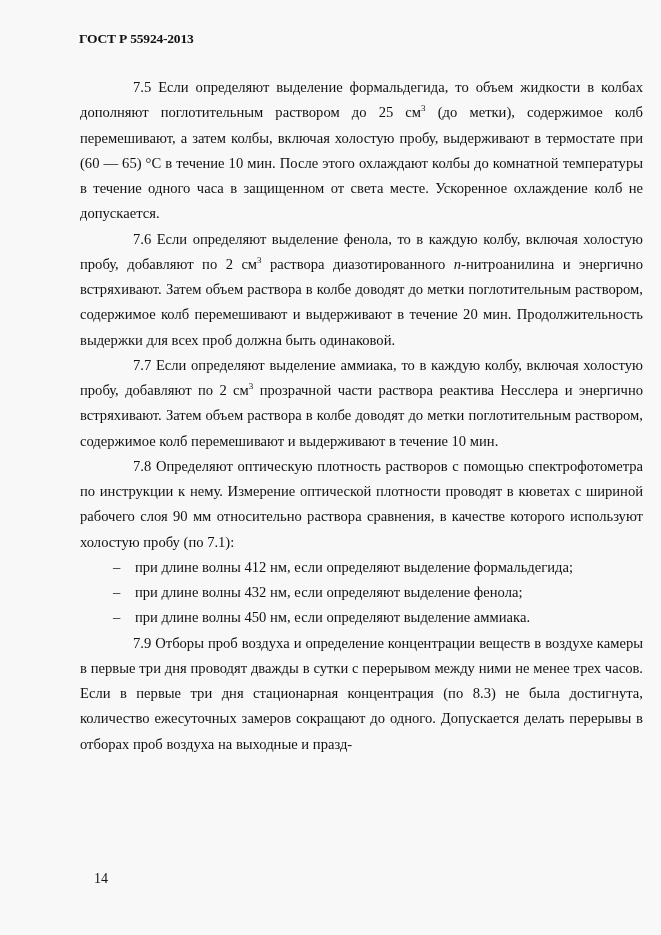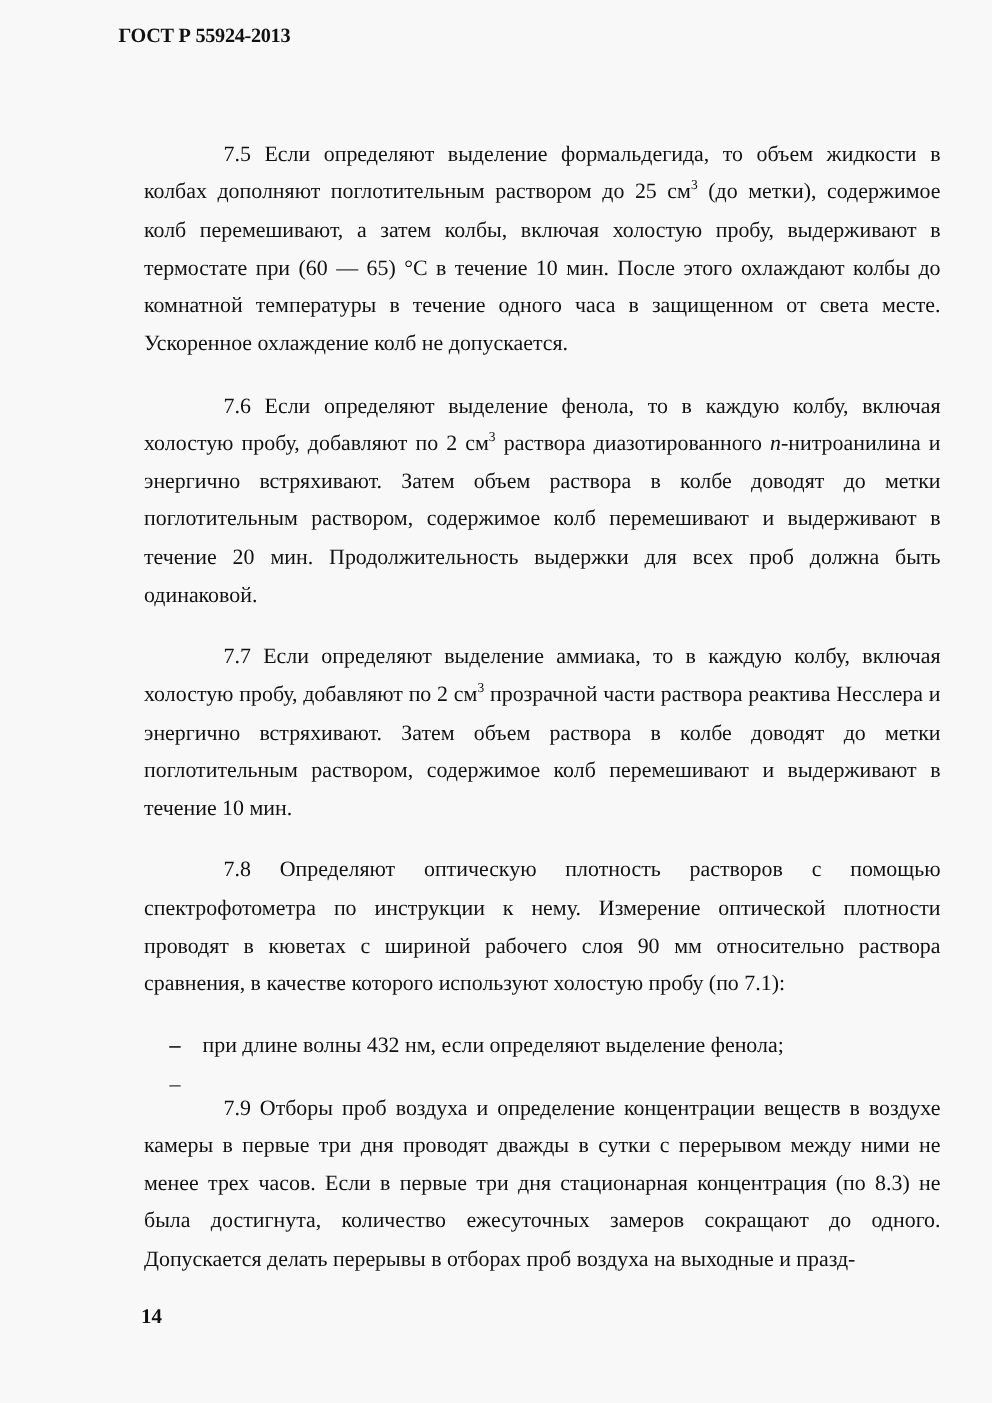--- a/index.html
+++ b/index.html
@@ -4,51 +4,51 @@
 <style>
   html, body { margin: 0; padding: 0; }
   body {
     width: 661px; height: 935px; overflow: hidden;
     background: #f8f8f8;
     font-family: "Liberation Serif", "DejaVu Serif", serif;
     color: #111;
     position: relative;
   }
   .header {
-    position: absolute; left: 79px; top: 16px;
+    position: absolute; left: 79px; top: 31px;
     font-weight: bold; font-size: 13.5px; letter-spacing: -0.2px;
   }
   .body {
     position: absolute; left: 80px; top: 75px; width: 563px;
     font-size: 14.6px; line-height: 25.25px;
   }
-  .para { margin: 16px; text-align: justify; text-indent: 53px; }
+  .para { margin: 0; text-align: justify; text-indent: 53px; }
   .para sup { font-size: 9px; line-height: 0; vertical-align: 6px; }
   .list { margin: 0; padding: 0; list-style: none; }
   .list li { position: relative; padding-left: 55px; }
   .dash { position: absolute; left: 33px; top: 0; }
-  .pagenum { position: absolute; left: 94px; top: 871px; font-size: 14px; font-weight: bold; }
+  .pagenum { position: absolute; left: 94px; top: 871px; font-size: 14px; }
   i { font-style: italic; }
 </style>
 </head>
 <body>
 
 <div class="header">ГОСТ Р 55924-2013</div>
 
 <div class="body">
   <p class="para"><span>7.5 Если определяют выделение формальдегида, то объем жидкости в колбах дополняют поглотительным раствором до 25 см</span><sup>3</sup><span> (до метки), содержимое колб перемешивают, а затем колбы, включая холостую пробу, выдерживают в термостате при (60 — 65) °С в течение 10 мин.  После этого охлаждают колбы до комнатной температуры в течение одного часа в защищенном от света месте.  Ускоренное охлаждение колб не допускается.</span></p>
 
   <p class="para"><span>7.6 Если определяют выделение фенола, то в каждую колбу, включая холостую пробу, добавляют по 2 см</span><sup>3</sup><span>  раствора диазотированного </span><i>n</i><span>-нитроанилина и энергично встряхивают.  Затем объем раствора в колбе доводят до метки поглотительным раствором, содержимое колб перемешивают и выдерживают в течение 20 мин.   Продолжительность выдержки для всех проб должна быть одинаковой.</span></p>
 
   <p class="para"><span>7.7 Если определяют выделение аммиака, то в каждую колбу, включая холостую пробу, добавляют по 2 см</span><sup>3</sup><span> прозрачной части раствора реактива Несслера и энергично встряхивают.  Затем объем раствора в колбе доводят до метки поглотительным раствором, содержимое колб перемешивают и выдерживают в течение 10 мин.</span></p>
 
   <p class="para">7.8 Определяют оптическую плотность растворов с помощью спектрофотометра по инструкции к нему.   Измерение оптической плотности проводят в кюветах с шириной рабочего слоя 90 мм относительно раствора сравнения, в качестве которого используют холостую пробу  (по 7.1):</p>
 
   <ul class="list">
-    <li><span class="dash">–</span></li>
+    <li><span class="dash">–</span><span>при длине волны 412 нм, если определяют выделение формальдегида;</span></li>
     <li><span class="dash">–</span><span>при длине волны 432 нм, если определяют выделение фенола;</span></li>
-    <li><span class="dash">–</span></li>
+    <li><span class="dash">–</span><span>при длине волны 450 нм, если определяют выделение аммиака.</span></li>
   </ul>
 
   <p class="para">7.9 Отборы проб воздуха и определение концентрации веществ в воздухе камеры в первые три дня проводят дважды в сутки с перерывом между ними не менее трех часов.  Если в первые три дня стационарная концентрация (по 8.3) не была достигнута, количество ежесуточных замеров сокращают до одного. Допускается делать перерывы в отборах проб воздуха на выходные и празд-</p>
 </div>
 
 <div class="pagenum">14</div>
 
 </body></html>

